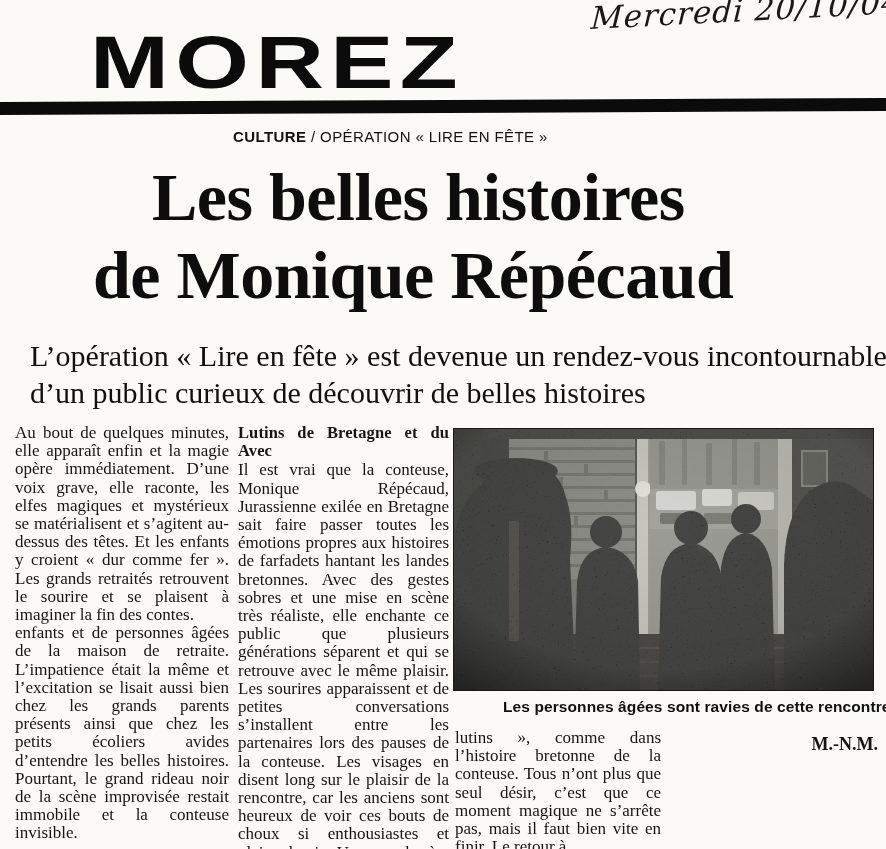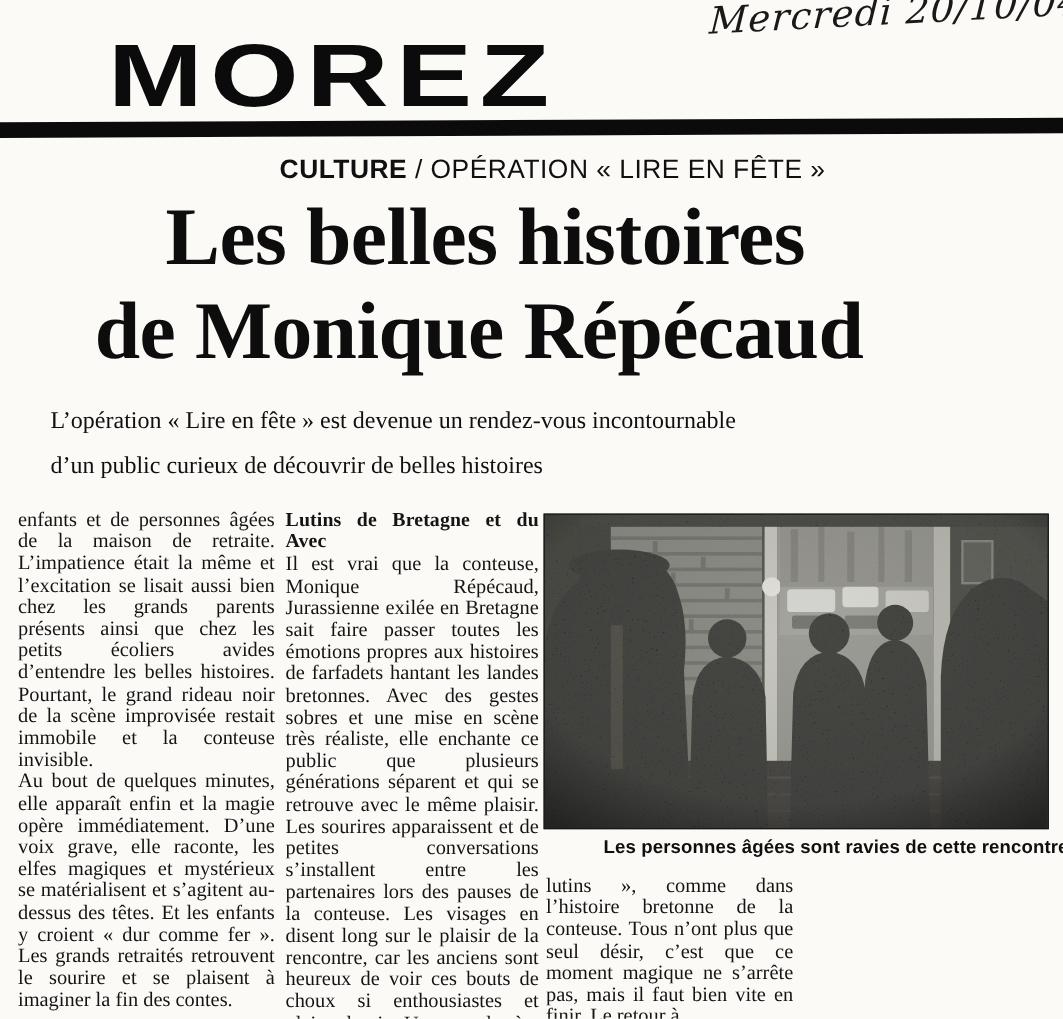--- a/index.html
+++ b/index.html
@@ -32,37 +32,37 @@
   }
   #top-rule{
     left:0;top:100px;width:886px;height:13px;background:#0b0b0b;
     transform:rotate(-0.25deg);
   }
 
   
   #kicker{
     left:233px;top:128px;
     font-family:"Liberation Sans", sans-serif;
-    font-size:22px;color:#101010;white-space:nowrap;letter-spacing:.4px;
+    font-size:15px;color:#101010;white-space:nowrap;letter-spacing:.4px;
   }
   #kicker .cat{font-weight:bold;}
 
   
   .headline{
     font-weight:bold;font-size:68px;line-height:1;
     color:#0d0d0d;letter-spacing:-0.5px;white-space:nowrap;
     font-family:"Liberation Serif", serif;
   }
-  #headline-1{left:138px;top:163px;}
-  #headline-2{left:79px;top:241px;}
+  #headline-1{left:152px;top:163px;}
+  #headline-2{left:93px;top:241px;}
 
   
   .standfirst{
-    left:30px;font-size:20px;line-height:1;color:#101010;
-    white-space:nowrap;font-family:"Liberation Serif", serif;margin-left:12px;
+    left:30px;font-size:30px;line-height:1;color:#101010;
+    white-space:nowrap;font-family:"Liberation Serif", serif;
   }
   #standfirst-1{top:341px;}
   #standfirst-2{top:378px;text-align:center;}
 
   
   .col{
     font-size:17px;line-height:18.2px;text-align:justify;
     color:#141414;
   }
   .col p{margin:0;}
@@ -101,22 +101,22 @@
 
 <div class="abs" id="kicker"><span class="cat">CULTURE</span><span> / OPÉRATION « LIRE EN FÊTE »</span></div>
 
 <div class="abs headline" id="headline-1">Les belles histoires</div>
 <div class="abs headline" id="headline-2">de Monique Répécaud</div>
 
 <div class="abs standfirst" id="standfirst-1">L’opération « Lire en fête » est devenue un rendez-vous incontournable</div>
 <div class="abs standfirst" id="standfirst-2">d’un public curieux de découvrir de belles histoires</div>
 
 <div class="abs col" id="col1">
+  <p>Au bout de quelques minutes, elle apparaît enfin et la magie opère immédiatement. D’une voix grave, elle raconte, les elfes magiques et mystérieux se matérialisent et s’agitent au-dessus des têtes. Et les enfants y croient « dur comme fer ». Les grands retraités retrouvent le sourire et se plaisent à imaginer la fin des contes.</p>
   <p>enfants et de personnes âgées de la maison de retraite. L’impatience était la même et l’excitation se lisait aussi bien chez les grands parents présents ainsi que chez les petits écoliers avides d’entendre les belles histoires. Pourtant, le grand rideau noir de la scène improvisée restait immobile et la conteuse invisible.</p>
-  <p>Au bout de quelques minutes, elle apparaît enfin et la magie opère immédiatement. D’une voix grave, elle raconte, les elfes magiques et mystérieux se matérialisent et s’agitent au-dessus des têtes. Et les enfants y croient « dur comme fer ». Les grands retraités retrouvent le sourire et se plaisent à imaginer la fin des contes.</p>
 </div>
 
 <div class="abs col" id="col2">
   <h3 class="crosshead">Lutins de Bretagne et du Avec</h3>
   <p>Il est vrai que la conteuse, Monique Répécaud, Jurassienne exilée en Bretagne sait faire passer toutes les émotions propres aux histoires de farfadets hantant les landes bretonnes. Avec des gestes sobres et une mise en scène très réaliste, elle enchante ce public que plusieurs générations séparent et qui se retrouve avec le même plaisir. Les sourires apparaissent et de petites conversations s’installent entre les partenaires lors des pauses de la conteuse. Les visages en disent long sur le plaisir de la rencontre, car les anciens sont heureux de voir ces bouts de choux si enthousiastes et pleins de vie. Une grand-mère ravie les appelle d’ailleurs « ses petits</p>
 </div>
 
 <div class="abs" id="photo">
   <svg width="419" height="261" viewBox="0 0 419 261" aria-hidden="true">
     <defs>
@@ -217,13 +217,14 @@
   </svg>
 </div>
 
 <div class="abs" id="photo-caption">Les personnes âgées sont ravies de cette rencontre</div>
 
 <div class="abs col" id="col3">
   <p>lutins », comme dans l’histoire bretonne de la conteuse. Tous n’ont plus que seul désir, c’est que ce moment magique ne s’arrête pas, mais il faut bien vite en finir. Le retour à</p>
 </div>
 
 <div class="abs col" id="col4">
+  <div class="byline">M.-N.M.</div>
 </div>
 
 </body></html>

